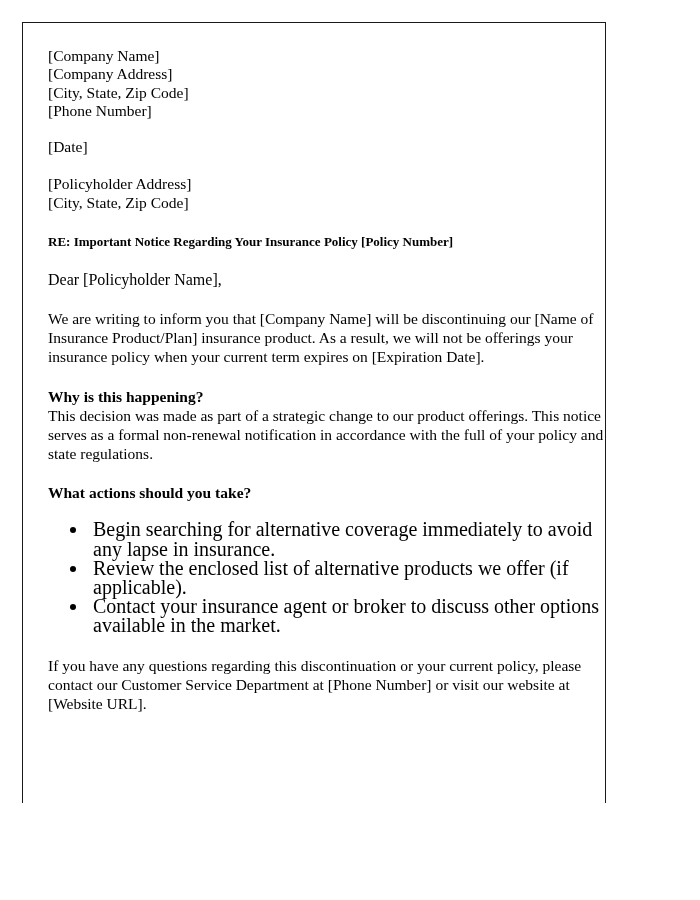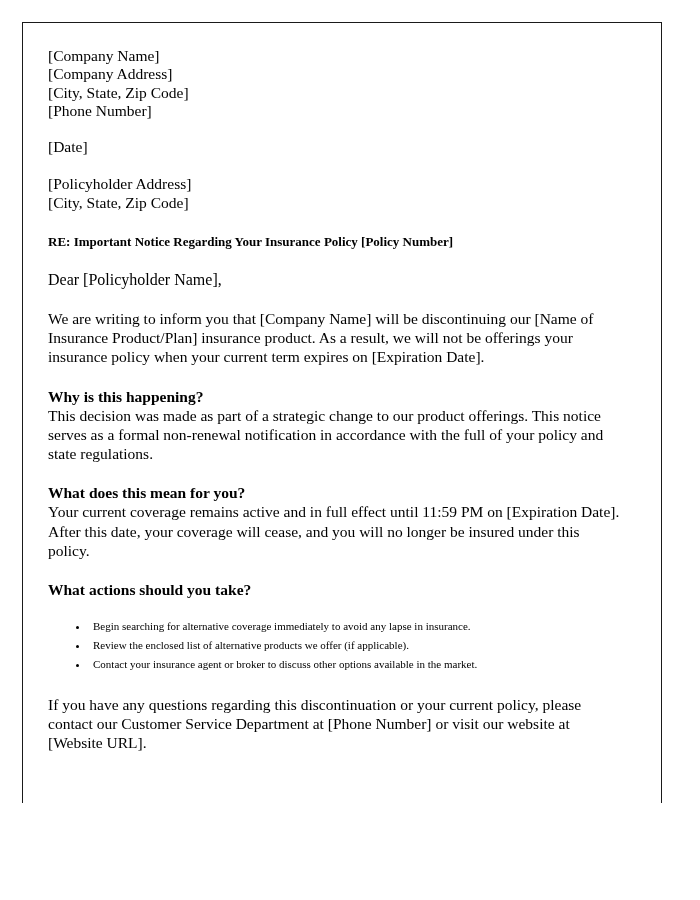--- a/index.html
+++ b/index.html
@@ -12,21 +12,21 @@
     height: 900px;
     overflow: hidden;
     font-family: "Liberation Serif", "DejaVu Serif", serif;
     color: #000000;
   }
 
   #page-frame {
     position: absolute;
     left: 22px;
     top: 22px;
-    width: 640px;
+    width: 584px;
     height: 781px;
     border: 1px solid #1a1a1a;
     border-bottom: none;
     box-sizing: border-box;
     background: #ffffff;
     overflow: hidden;
   }
 
   .letter-body {
     position: absolute;
@@ -79,21 +79,21 @@
     font-size: 15.5px;
     line-height: 19.2px;
   }
 
   ul.actions {
     margin: 18px 0 0 0;
     padding-left: 41px;
     list-style-type: disc;
   }
   ul.actions li {
-    font-size: 11px;
+    font-size: 20px;
     line-height: 19.2px;
     margin: 0;
     padding-left: 4px;
   }
 </style>
 </head>
 <body>
 
 <div id="page-frame">
   <div class="letter-body">
@@ -122,24 +122,20 @@
 
     <div class="salutation">Dear [Policyholder Name],</div>
 
     <p class="para">We are writing to inform you that [Company Name] will be discontinuing our [Name of Insurance Product/Plan] insurance product. As a result, we will not be offerings your insurance policy when your current term expires on [Expiration Date].</p>
 
     <div class="section">
       <div class="section-heading">Why is this happening?</div>
       <div class="section-text">This decision was made as part of a strategic change to our product offerings. This notice serves as a formal non-renewal notification in accordance with the full of your policy and state regulations.</div>
     </div>
 
-    <div class="section">
-      <div class="section-heading">What does this mean for you?</div>
-      <div class="section-text">Your current coverage remains active and in full effect until 11:59 PM on [Expiration Date]. After this date, your coverage will cease, and you will no longer be insured under this policy.</div>
-    </div>
 
     <div class="section">
       <div class="section-heading">What actions should you take?</div>
       <ul class="actions">
         <li>Begin searching for alternative coverage immediately to avoid any lapse in insurance.</li>
         <li>Review the enclosed list of alternative products we offer (if applicable).</li>
         <li>Contact your insurance agent or broker to discuss other options available in the market.</li>
       </ul>
     </div>
 

